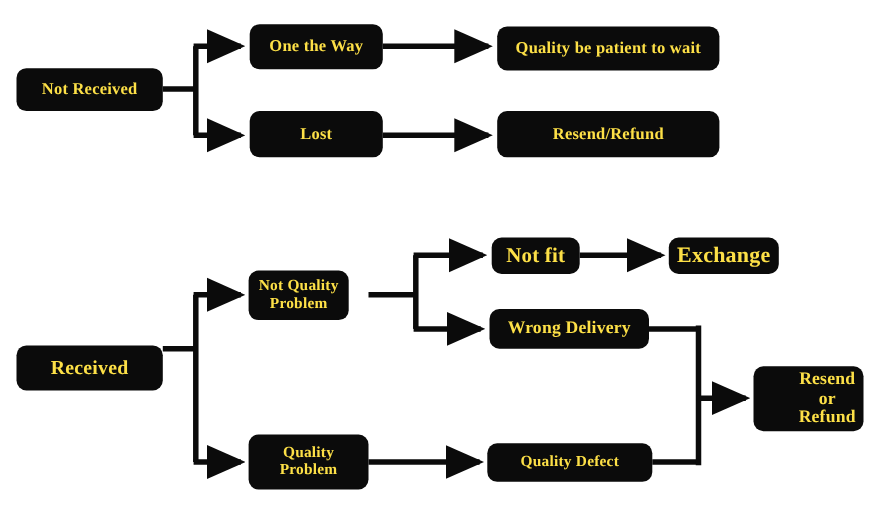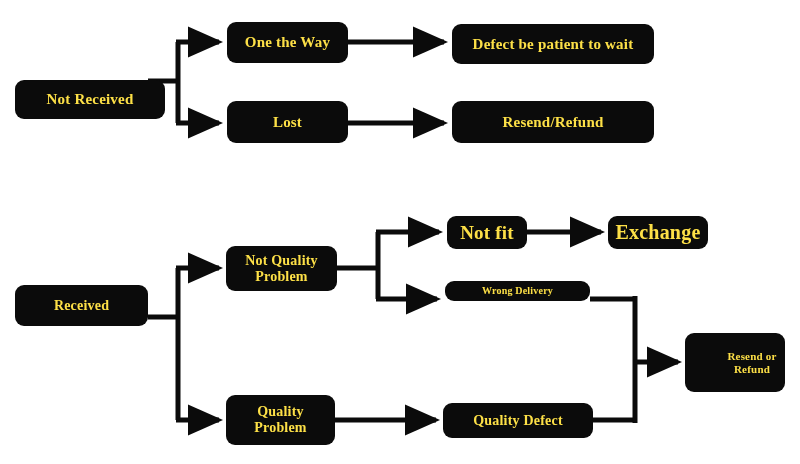--- a/index.html
+++ b/index.html
@@ -86,68 +86,68 @@
     <line x1="527" y1="232" x2="601" y2="232" marker-end="url(#arrow)"></line>
 
     <line x1="335" y1="420" x2="436" y2="420" marker-end="url(#arrow)"></line>
 
     <line x1="590" y1="299" x2="637" y2="299"></line>
     <line x1="593" y1="420" x2="637" y2="420"></line>
     <line x1="635" y1="296" x2="635" y2="423"></line>
     <line x1="633" y1="362" x2="678" y2="362" marker-end="url(#arrow)"></line>
   </svg>
 
-  <div class="node" style="left:15px; top:80px; width:150px; height:39px; font-size:15px;">
+  <div class="node" style="left:15px; top:62px; width:133px; height:39px; font-size:15px;">
     <span class="node-label">Not Received</span>
   </div>
 
   <div class="node" style="left:227px; top:22px; width:121px; height:41px; font-size:15px;">
     <span class="node-label">One the Way</span>
   </div>
 
   <div class="node" style="left:452px; top:24px; width:202px; height:40px; font-size:15px;">
-    <span class="node-label">Defect be patient to wait</span>
+    <span class="node-label">Quality be patient to wait</span>
   </div>
 
   <div class="node" style="left:227px; top:101px; width:121px; height:42px; font-size:15px;">
     <span class="node-label">Lost</span>
   </div>
 
   <div class="node" style="left:452px; top:101px; width:202px; height:42px; font-size:15px;">
     <span class="node-label">Resend/Refund</span>
   </div>
 
-  <div class="node" style="left:15px; top:285px; width:133px; height:41px; font-size:14px;">
+  <div class="node" style="left:15px; top:314px; width:133px; height:41px; font-size:18px;">
     <span class="node-label">Received</span>
   </div>
 
-  <div class="node" style="left:226px; top:246px; width:111px; height:45px; font-size:14px;">
+  <div class="node" style="left:226px; top:246px; width:91px; height:45px; font-size:14px;">
     <span class="node-label">Not Quality
 Problem</span>
   </div>
 
   <div class="node" style="left:226px; top:395px; width:109px; height:50px; font-size:14px;">
     <span class="node-label">Quality
 Problem</span>
   </div>
 
   <div class="node" style="left:447px; top:216px; width:80px; height:33px; font-size:19px;">
     <span class="node-label">Not fit</span>
   </div>
 
   <div class="node" style="left:608px; top:216px; width:100px; height:33px; font-size:20px;">
     <span class="node-label">Exchange</span>
   </div>
 
-  <div class="node" style="left:445px; top:281px; width:145px; height:20px; font-size:10px;font-family:Liberation Serif, serif;">
+  <div class="node" style="left:445px; top:281px; width:145px; height:36px; font-size:16px;font-family:Liberation Serif, serif;">
     <span class="node-label">Wrong Delivery</span>
   </div>
 
   <div class="node" style="left:443px; top:403px; width:150px; height:35px; font-size:14px;">
     <span class="node-label">Quality Defect</span>
   </div>
 
-  <div class="node" style="left:685px; top:333px; width:100px; height:59px; font-size:11px;padding-left:40px;">
+  <div class="node" style="left:685px; top:333px; width:100px; height:59px; font-size:16px;padding-left:40px;">
     <span class="node-label">Resend or
 Refund</span>
   </div>
 
 </div>
 
 </body></html>

